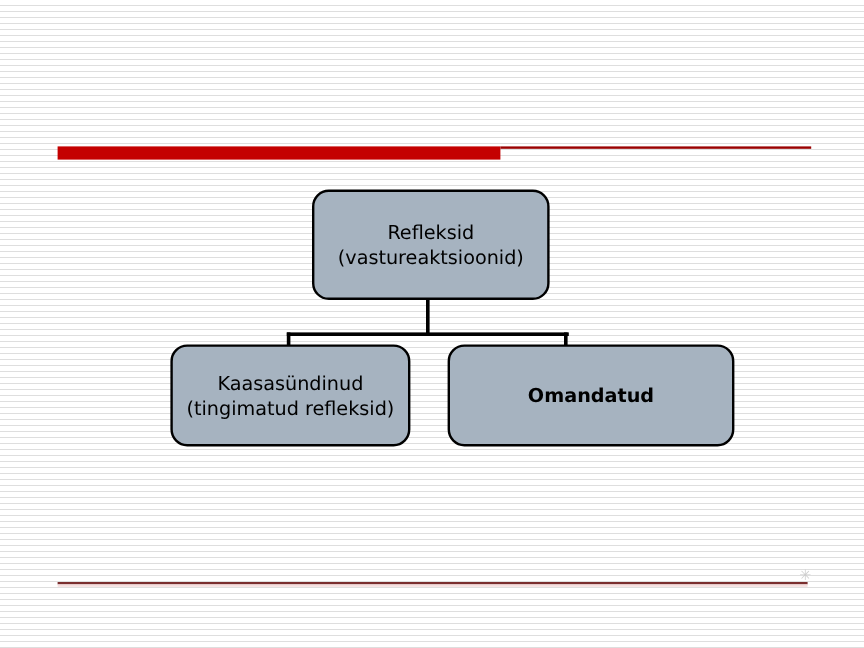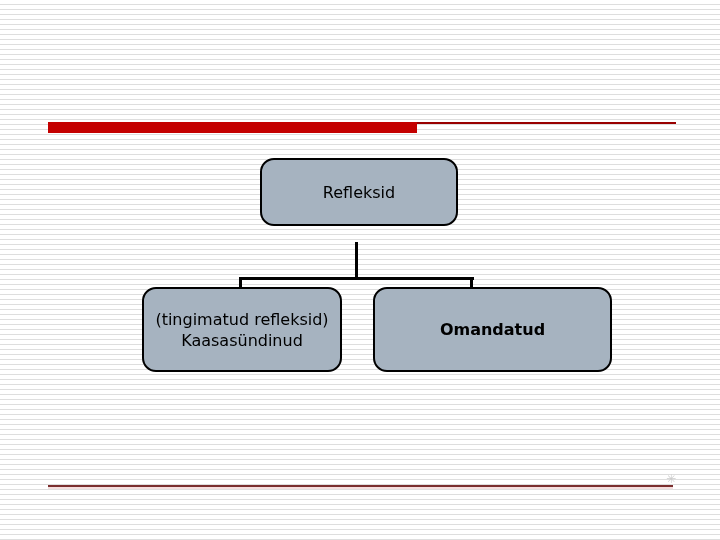--- a/index.html
+++ b/index.html
@@ -45,21 +45,21 @@
     display: flex;
     align-items: center;
     justify-content: center;
     text-align: center;
     color: #000;
     font-size: 16px;
     line-height: 21px;
   }
   .node .line { display: block; white-space: nowrap; }
 
-  .node-root  { left: 260px; top: 158px; width: 198px; height: 68px; }
+  .node-root  { left: 260px; top: 158px; width: 198px; height: 92px; }
   .node-left  { left: 142px; top: 287px; width: 200px; height: 85px; }
   .node-right { left: 373px; top: 287px; width: 239px; height: 85px; font-weight: bold; }
 
   .conn {
     position: absolute;
     background: var(--connector-color, #000000);
   }
   .conn-root-drop { left: 355px; top: 242px; width: 3px;  height: 38px; }
   .conn-rail      { left: 239px; top: 277px; width: 235px; height: 3px; }
   .conn-stub-left { left: 239px; top: 277px; width: 3px;  height: 12px; }
@@ -97,27 +97,28 @@
   <div class="accent-line"></div>
 
   <div class="conn conn-root-drop"></div>
   <div class="conn conn-rail"></div>
   <div class="conn conn-stub-left"></div>
   <div class="conn conn-stub-right"></div>
 
   <div class="node node-root">
     <div>
       <span class="line">Refleksid</span>
+      <span class="line">(vastureaktsioonid)</span>
     </div>
   </div>
 
   <div class="node node-left">
     <div>
+      <span class="line">Kaasasündinud</span>
       <span class="line">(tingimatud refleksid)</span>
-      <span class="line">Kaasasündinud</span>
     </div>
   </div>
 
   <div class="node node-right">
     <div>
       <span class="line">Omandatud</span>
     </div>
   </div>
 
   <div class="footer-rule"></div>

